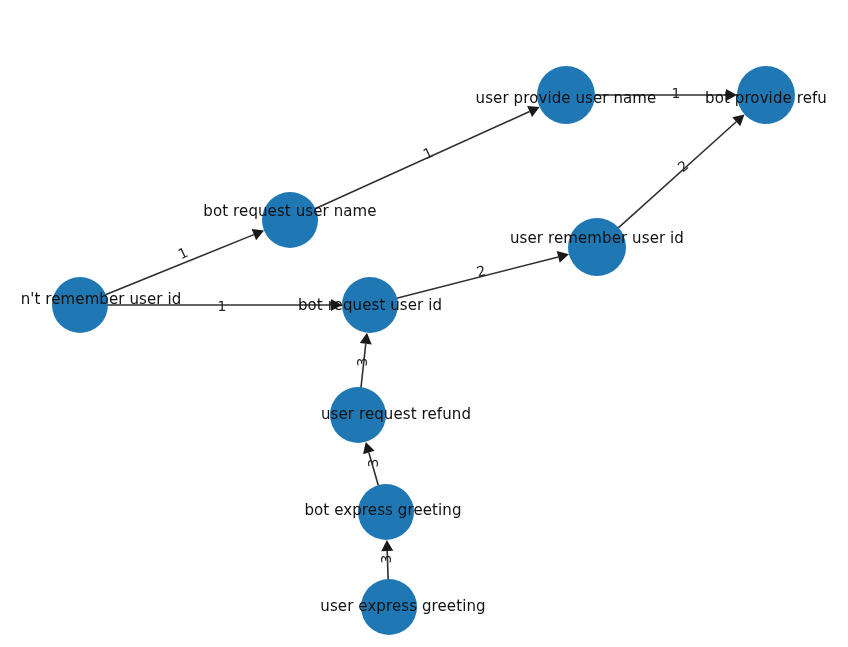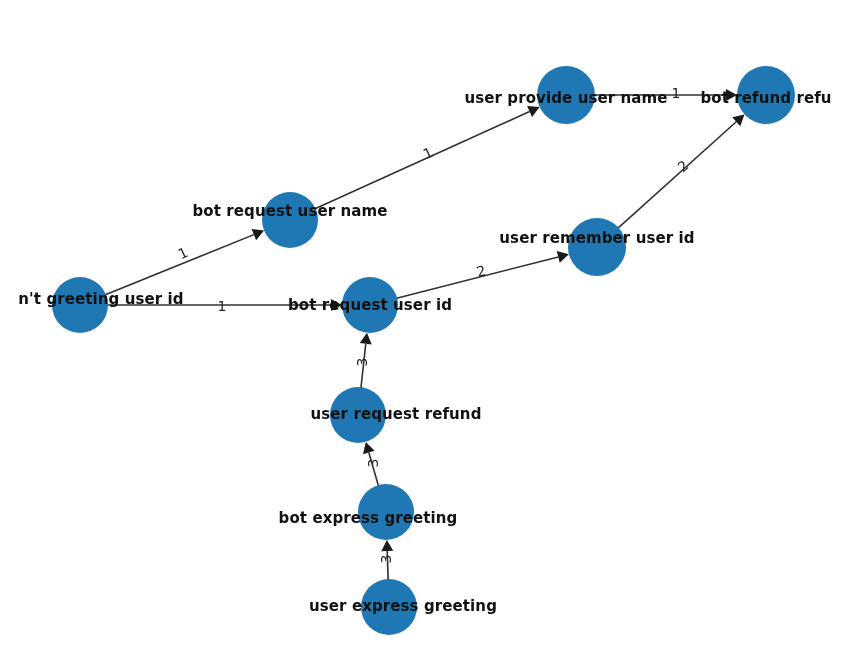--- a/index.html
+++ b/index.html
@@ -32,21 +32,21 @@
     fill: none;
   }
   .edge-arrow {
     fill: #1a1a1a;
     stroke: none;
   }
   .node-label {
     position: absolute;
     font-family: "DejaVu Sans", sans-serif;
     font-size: 15px;
-    font-weight: bold;
+    font-weight: normal;
     color: #111111;
     white-space: nowrap;
     transform: translate(-50%, -50%);
     pointer-events: none;
     letter-spacing: 0.1px;
   }
   .edge-label {
     position: absolute;
     font-family: "DejaVu Sans", sans-serif;
     font-size: 14px;
@@ -97,23 +97,23 @@
   <div id="labels-layer">
       <div class="edge-label" style="left: 183px; top: 253px; transform: translate(-50%, -50%) rotate(-25deg);">1</div>
       <div class="edge-label" style="left: 428px; top: 153px; transform: translate(-50%, -50%) rotate(-25deg);">1</div>
       <div class="edge-label" style="left: 676px; top: 93px; transform: translate(-50%, -50%) rotate(0deg);">1</div>
       <div class="edge-label" style="left: 222px; top: 306px; transform: translate(-50%, -50%) rotate(0deg);">1</div>
       <div class="edge-label" style="left: 481px; top: 271px; transform: translate(-50%, -50%) rotate(-14deg);">2</div>
       <div class="edge-label" style="left: 683px; top: 166px; transform: translate(-50%, -50%) rotate(-40deg);">2</div>
       <div class="edge-label" style="left: 362px; top: 362px; transform: translate(-50%, -50%) rotate(-90deg);">3</div>
       <div class="edge-label" style="left: 373px; top: 463px; transform: translate(-50%, -50%) rotate(-90deg);">3</div>
       <div class="edge-label" style="left: 386px; top: 559px; transform: translate(-50%, -50%) rotate(-90deg);">3</div>
-      <div class="node-label" style="left: 101px; top: 299px;">n't greeting user id</div>
+      <div class="node-label" style="left: 101px; top: 299px;">n't remember user id</div>
       <div class="node-label" style="left: 290px; top: 211px; text-align: right;">bot request user name</div>
       <div class="node-label" style="left: 566px; top: 98px;">user provide user name</div>
-      <div class="node-label" style="left: 766px; top: 98px;">bot refund refu</div>
+      <div class="node-label" style="left: 766px; top: 98px;">bot provide refu</div>
       <div class="node-label" style="left: 370px; top: 305px;">bot request user id</div>
       <div class="node-label" style="left: 597px; top: 238px;">user remember user id</div>
       <div class="node-label" style="left: 355px; top: 414px; margin-left: 41px;">user request refund</div>
-      <div class="node-label" style="left: 368px; top: 510px; margin-top: 8px;">bot express greeting</div>
+      <div class="node-label" style="left: 383px; top: 510px;">bot express greeting</div>
       <div class="node-label" style="left: 403px; top: 606px;">user express greeting</div>
     </div>
 </div>
 
 </body></html>

